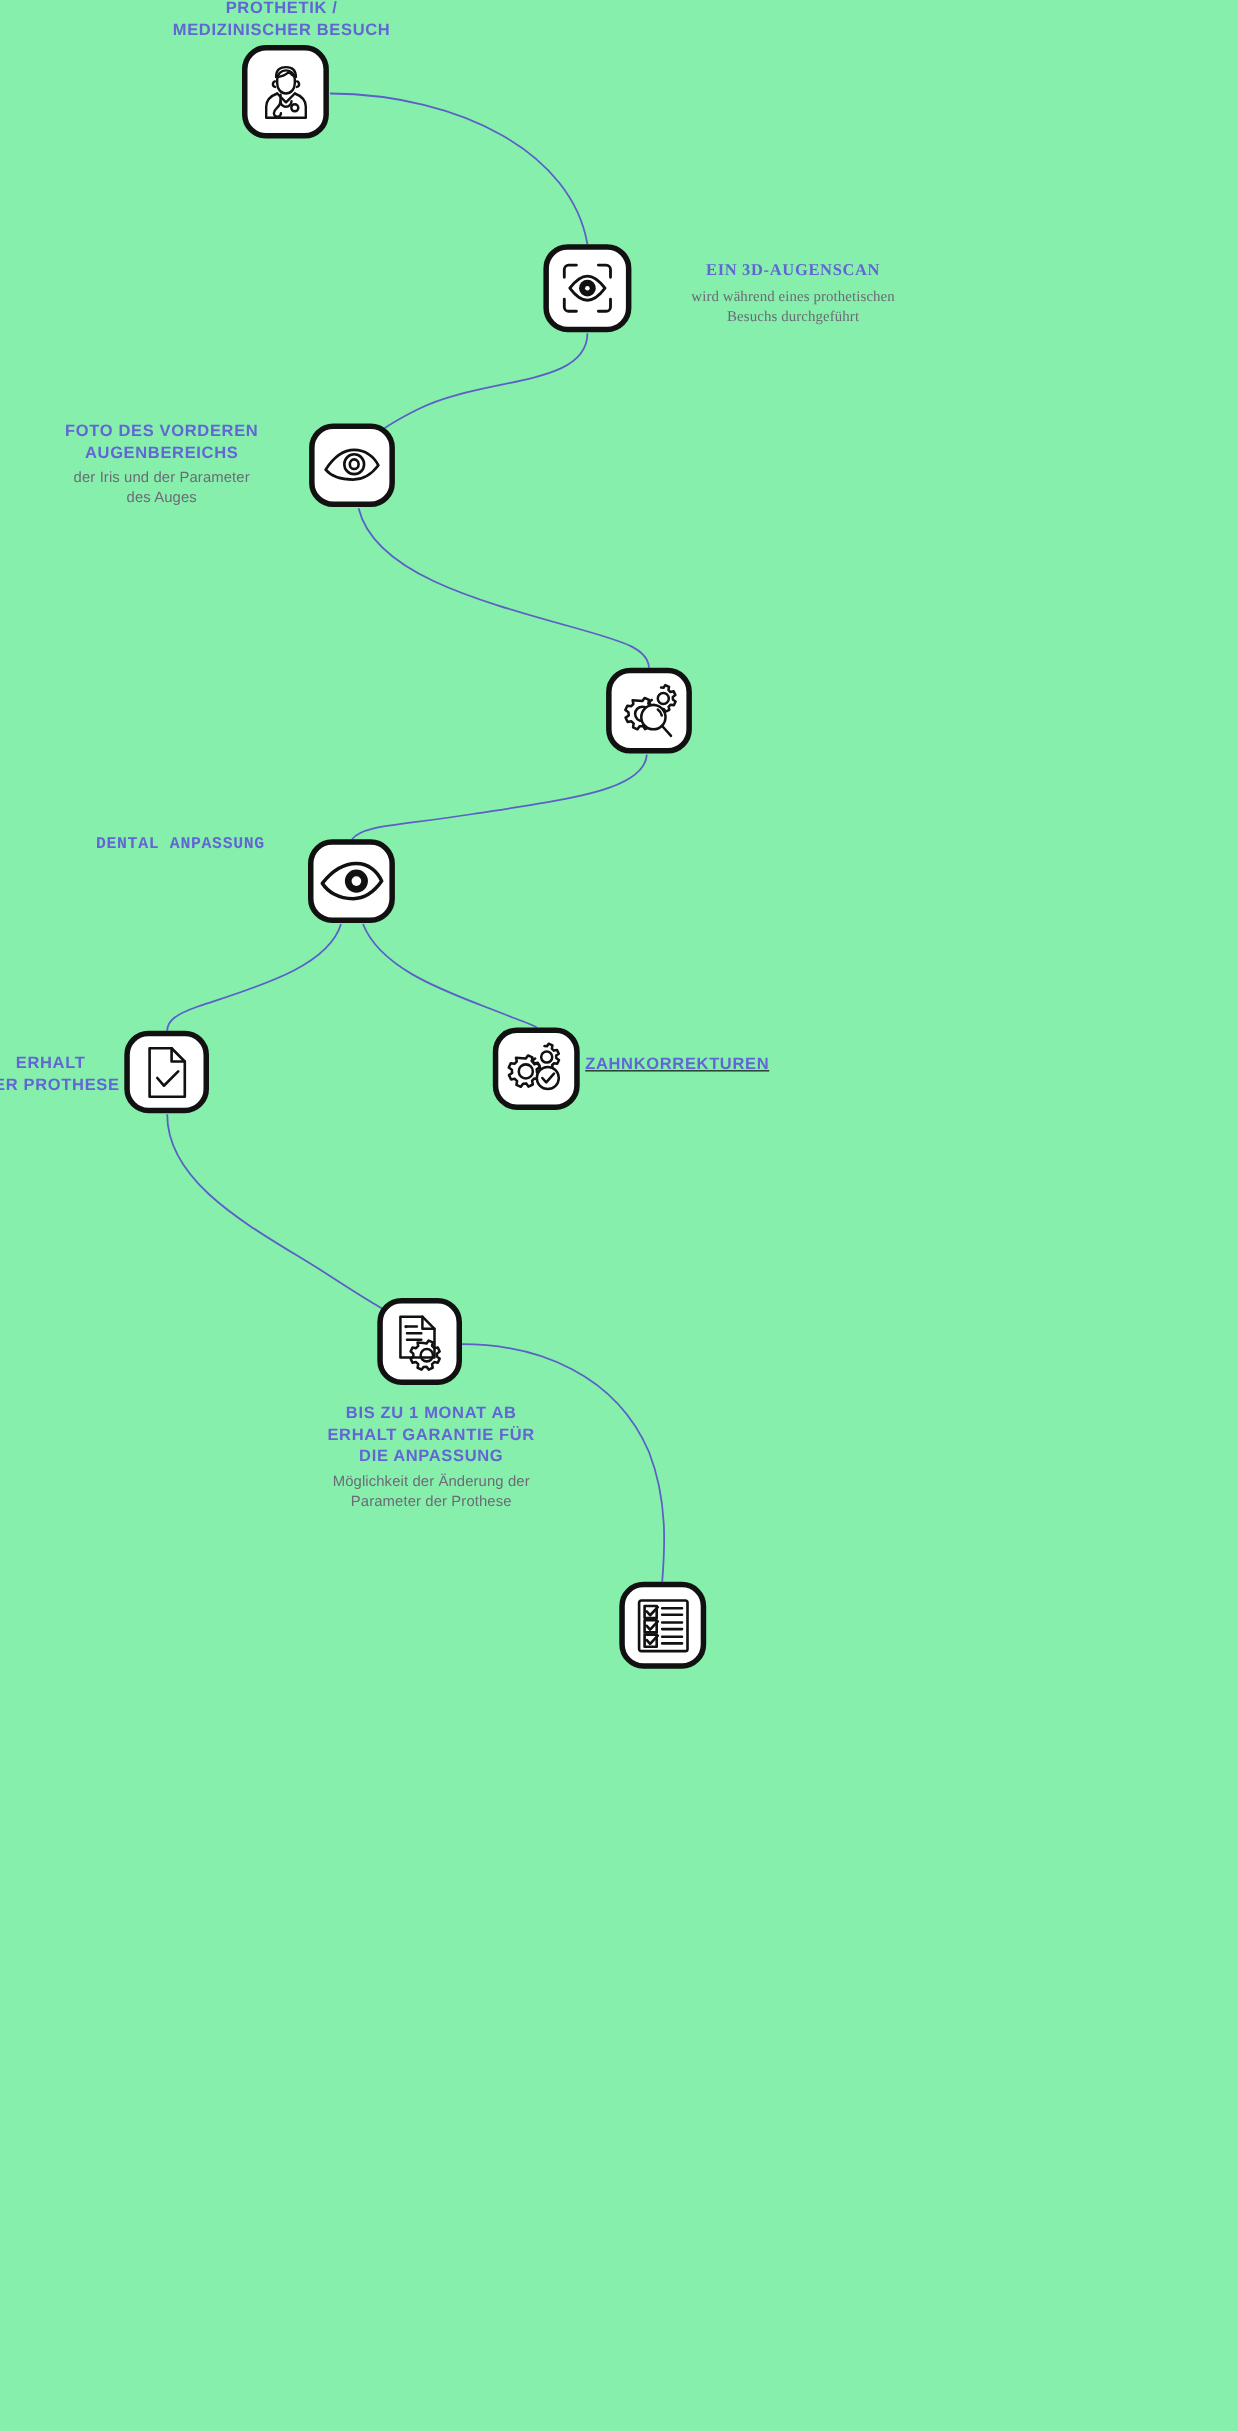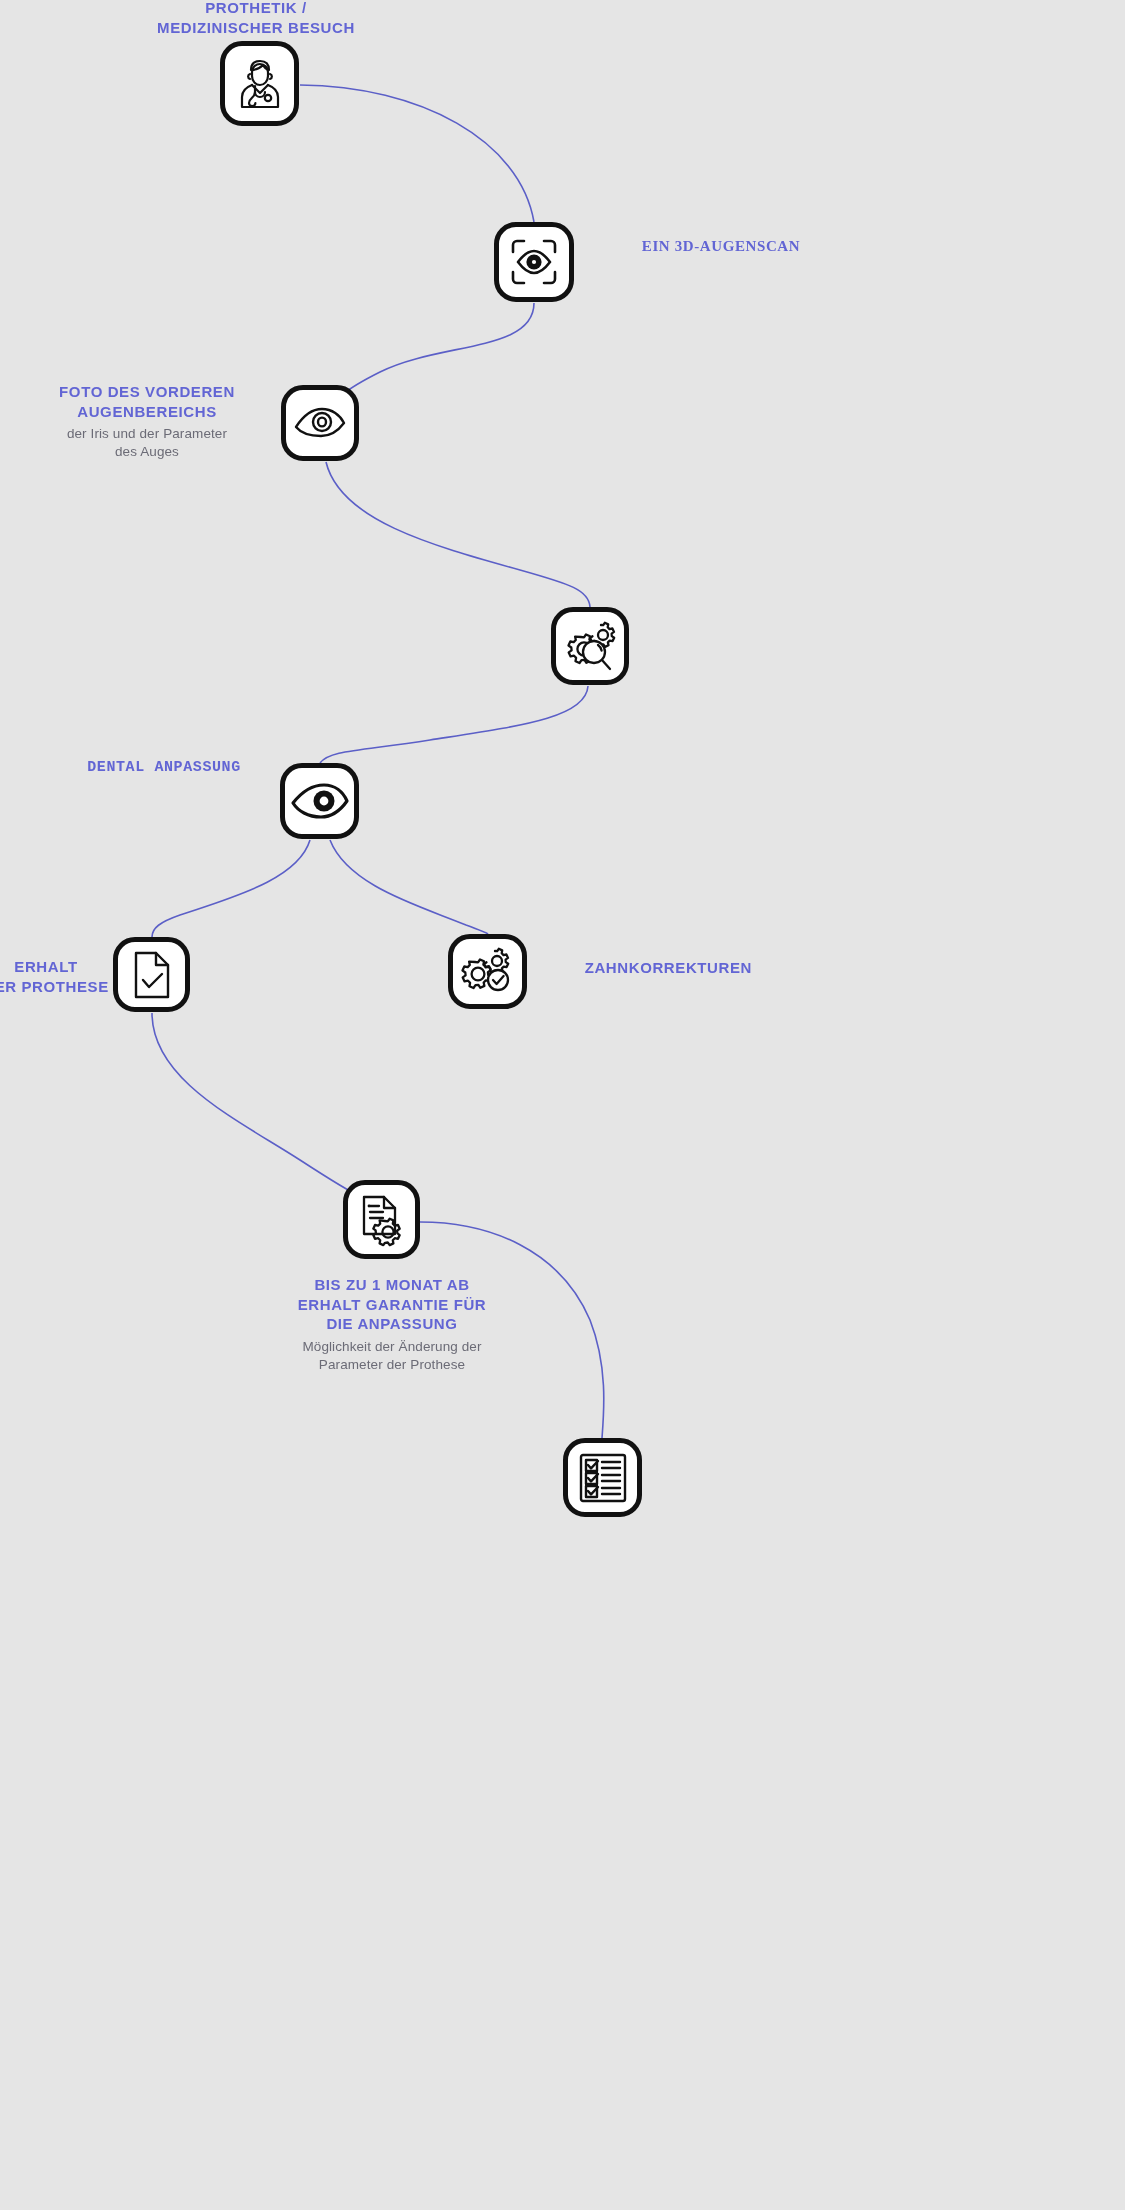--- a/index.html
+++ b/index.html
@@ -7,21 +7,21 @@
     width: 1125px;
     height: 2210px;
     background: #ffffff;
     font-family: "Liberation Sans", sans-serif;
   }
   #stage {
     position: relative;
     width: 1125px;
     height: 2210px;
     overflow: hidden;
-    background: #e5e5e5;
+    background: #86efac;
   }
 
   
   #connectors {
     position: absolute;
     left: 0; top: 0;
     width: 1125px; height: 2210px;
     pointer-events: none;
   }
 
@@ -53,21 +53,21 @@
   .label .sub {
     color: #6b6b76;
     font-size: 13.5px;
     font-weight: normal;
     letter-spacing: 0.1px;
     line-height: 1.35;
     margin-top: 4px;
     white-space: pre-line;
   }
   .ta-c { text-align: center; }
-  .ta-l { text-align: right; }
+  .ta-l { text-align: left; text-decoration: underline; }
 
   
   #label-1 { left: 131px; top: -2px;  width: 250px; }
   #label-2 { left: 576px; top: 237px; width: 290px; font-family: Liberation Serif, serif; }
   #label-3 { left: 36px;  top: 382px; width: 222px; }
   #label-4 { left: 648px; top: 620px; width: 230px; }
   #label-5 { left: 70px;  top: 758px; width: 188px; font-family: Liberation Mono, monospace; }
   #label-6 { left: -24px; top: 957px; width: 140px; }
   #label-7 { left: 532px; top: 958px; width: 220px; }
   #label-8 { left: 280px; top: 1275px; width: 224px; text-align: center; }
@@ -234,20 +234,22 @@
     </span>
   </div>
 
   <div class="label ta-c" id="label-1">
     <div class="title">PROTHETIK /
 MEDIZINISCHER BESUCH</div>
   </div>
 
   <div class="label ta-c" id="label-2">
     <div class="title">EIN 3D-AUGENSCAN</div>
+    <div class="sub">wird während eines prothetischen
+Besuchs durchgeführt</div>
   </div>
 
   <div class="label ta-c" id="label-3">
     <div class="title">FOTO DES VORDEREN
 AUGENBEREICHS</div>
     <div class="sub">der Iris und der Parameter
 des Auges</div>
   </div>
 
 

